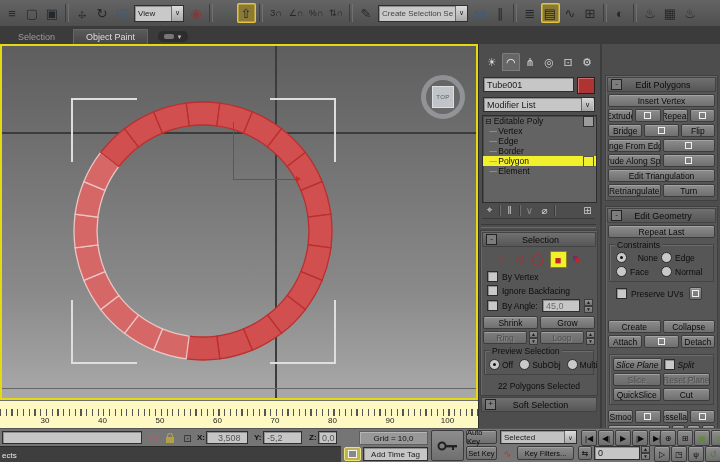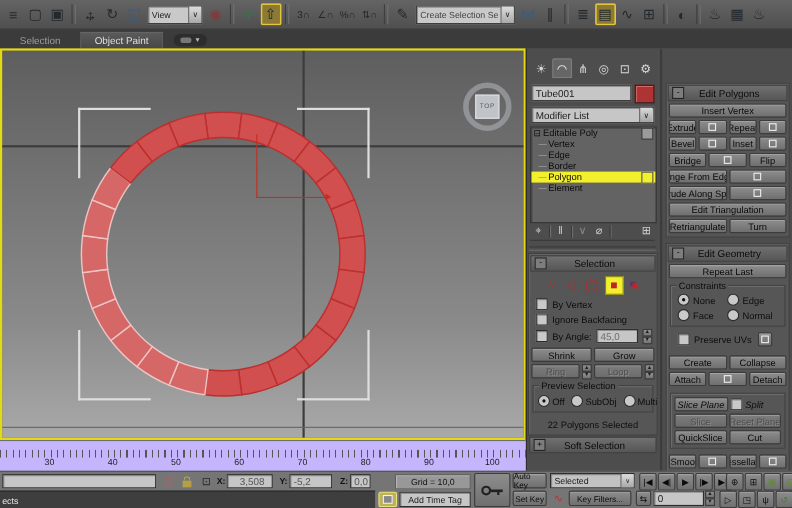--- a/index.html
+++ b/index.html
@@ -103,21 +103,21 @@
   .grp{position:relative;border:1px solid #434343;box-shadow:inset 1px 1px 0 #6c6c6c;margin:6px 3px 0 3px;padding:4px 0 3px 2px;}
   .grp .leg{position:absolute;left:5px;top:-5px;background:#565656;padding:0 2px;font-size:8.5px;color:#0d0d0d;}
   .statusline{text-align:center;font-size:8.5px;color:#0d0d0d;margin:6px 0 4px 0;}
   
   #selicons{display:flex;gap:4px;justify-content:center;align-items:center;margin-top:4px;height:17px;}
   .soi{width:15px;height:15px;display:flex;align-items:center;justify-content:center;font-size:11px;color:#c22525;position:relative;}
   .soi.act{background:#f2ef2d;border:1px solid #8a8420;}
   .soi .cube2{position:absolute;font-size:9px;color:#6a2f6a;left:2px;top:1px;}
   .soi .cube1{position:absolute;font-size:9px;color:#c22525;left:4px;top:3px;}
   
-  #ruler{position:absolute;left:0;top:400px;width:478px;height:28px;background:#c4b5fd;border-top:1px solid #6e6e6e;text-align:center;}
+  #ruler{position:absolute;left:0;top:400px;width:478px;height:28px;background:#fef9c3;border-top:1px solid #6e6e6e;text-align:center;}
   #ticks{position:absolute;left:0;top:8px;width:478px;height:7px;
     background:repeating-linear-gradient(90deg,#555 0 1px,transparent 1px 5.75px);}
   .rnum{position:absolute;top:15px;font-size:8px;color:#1c1c1c;transform:translateX(-50%);}
   
   #statusbar{position:absolute;left:0;top:428px;width:720px;height:34px;background:#757575;border-top:1px solid #555;}
   .sb{position:absolute;box-sizing:border-box;}
   #trackbar{left:2px;top:2px;width:140px;height:13px;}
   #promptfield{left:0;top:17px;width:341px;height:17px;background:#3e3e3e;border-top:1px solid #2a2a2a;
     color:#e8e8e8;font-size:8px;display:flex;align-items:center;padding-left:2px;}
   .sicon{top:2px;width:15px;height:14px;display:flex;align-items:center;justify-content:center;font-size:10px;color:#2a2a2a;}
@@ -382,26 +382,20 @@
             <div class="row">
               <div class="b">Insert Vertex</div>
             </div>
             <div class="row">
               <div class="b">Extrude</div>
               <div class="b bx"></div>
               <div class="b">Repeat</div>
               <div class="b bx"></div>
             </div>
             <div class="row">
-              <div class="b">Bevel</div>
-              <div class="b bx"></div>
-              <div class="b">Inset</div>
-              <div class="b bx"></div>
-            </div>
-            <div class="row">
               <div class="b">Bridge</div>
               <div class="b bx"></div>
               <div class="b">Flip</div>
             </div>
             <div class="row">
               <div class="b">Hinge From Edge</div>
               <div class="b bx"></div>
             </div>
             <div class="row">
               <div class="b">Extrude Along Spline</div>
@@ -420,39 +414,39 @@
       <div class="roll" style="margin-top:5px;">
         <div class="rhead">
           <span class="pm">-</span>
           <span class="ttl">Edit Geometry</span>
         </div>
         <div class="row">
             <div class="b">Repeat Last</div>
           </div>
         <div class="grp">
           <span class="leg">Constraints</span>
-          <div class="cbrow" style="margin:3px 0 0 4px;gap:3px;">
+          <div class="cbrow" style="margin:3px 0 0 4px;gap:3px;text-align:right;">
             <span class="rad on"></span>
             <span style="width:28px;">None</span>
             <span class="rad"></span>
             <span>Edge</span>
           </div>
           <div class="cbrow" style="margin:3px 0 1px 4px;gap:3px;">
             <span class="rad"></span>
             <span style="width:28px;">Face</span>
             <span class="rad"></span>
             <span>Normal</span>
           </div>
         </div>
         <div class="cbrow" style="margin:5px 4px 0 10px;">
           <span class="cb"></span>
           <span>Preserve UVs</span>
           <span class="b bx" style="margin-left:2px;"></span>
         </div>
-        <div class="row" style="margin-top:8px;">
+        <div class="row" style="margin-top:20px;">
           <div class="b">Create</div>
           <div class="b">Collapse</div>
         </div>
         <div class="row">
           <div class="b">Attach</div>
           <div class="b bx"></div>
           <div class="b">Detach</div>
         </div>
         <div class="grp" style="padding:3px 1px;">
           <div class="row" style="margin-top:0;font-style:italic;">

